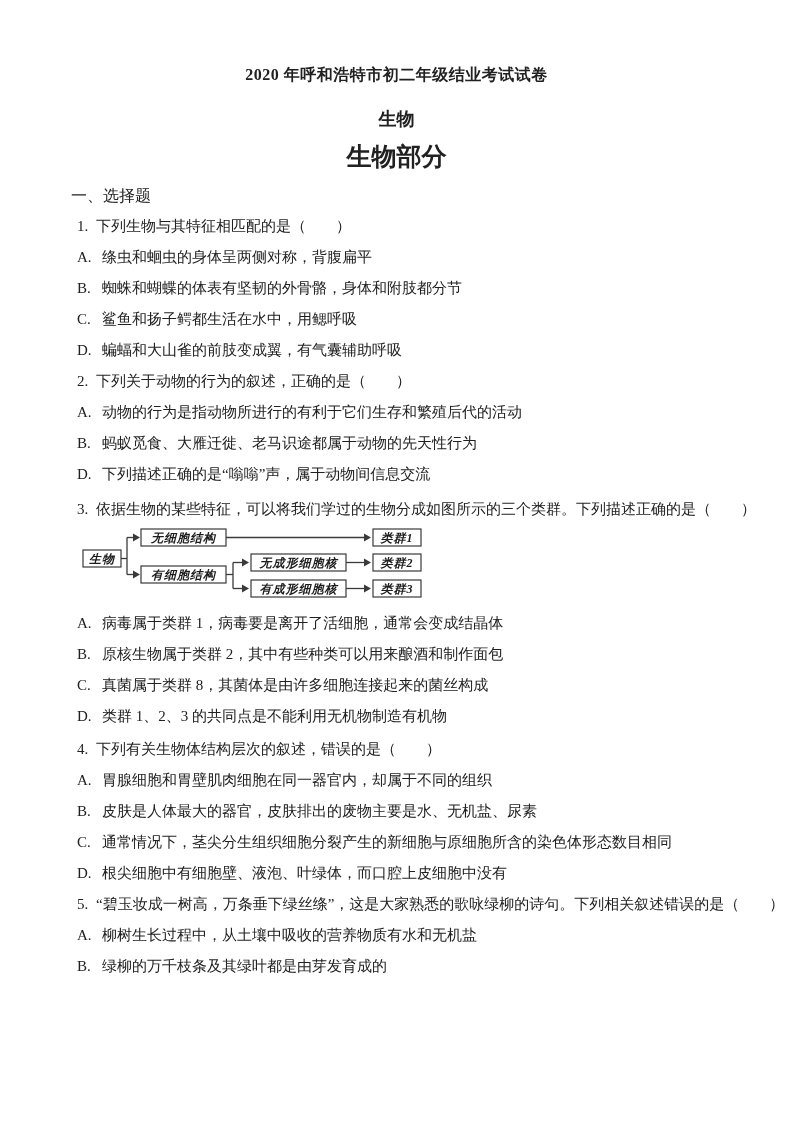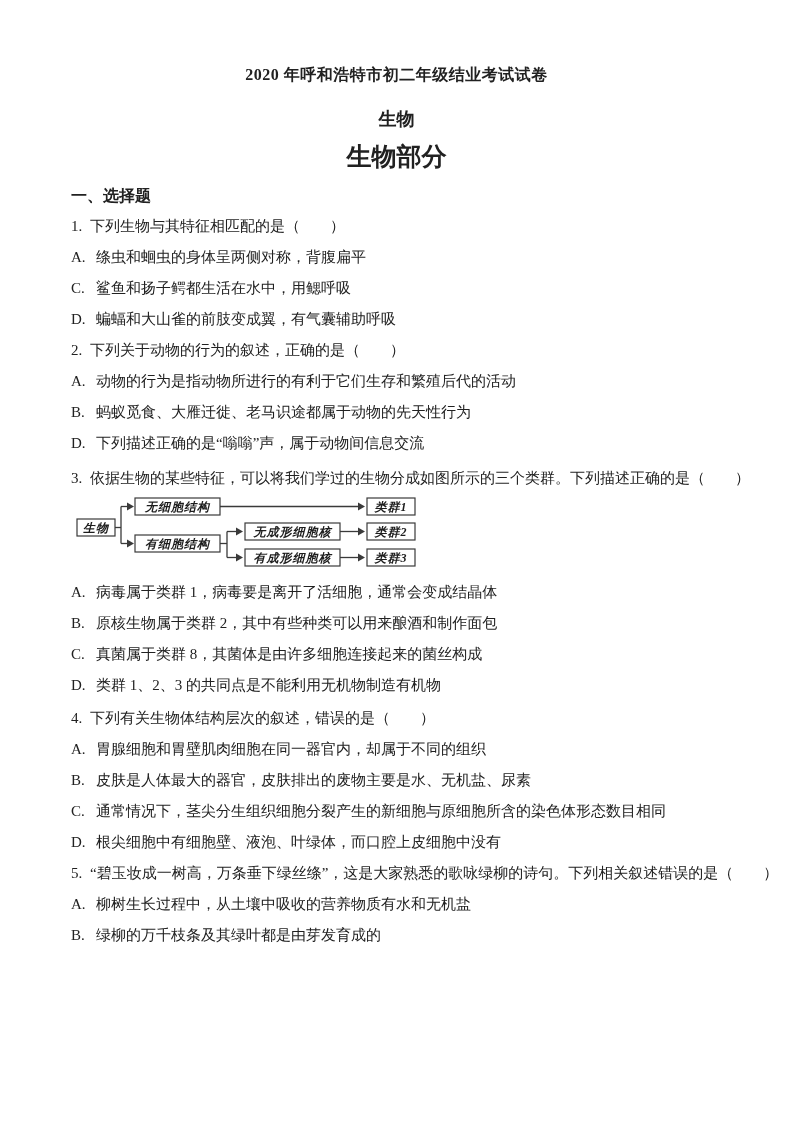--- a/index.html
+++ b/index.html
@@ -5,22 +5,22 @@
   html,body { margin:0; padding:0; }
   body {
     width:793px; height:1122px; background:#ffffff; color:#212121;
     font-family:"Liberation Serif","DejaVu Serif",serif;
     font-size:15px; overflow:hidden;
   }
   .doc-header { text-align:center; padding-top:62px; }
   .title   { font-size:16px; font-weight:bold; line-height:26px; margin:0; letter-spacing:0.5px; }
   .subject { font-size:18px; font-weight:bold; line-height:24px; margin:19px 0 0; }
   .section { font-size:25px; font-weight:bold; line-height:24px; margin:14px 0 0; }
-  .part-heading { font-size:16px; font-weight:bold; line-height:24px; margin:15px 0 0; padding-left:71px; }
-  .content { padding-left:71px; padding-right:20px; }
+  .part-heading { font-size:16px; font-weight:normal; line-height:24px; margin:15px 0 0; padding-left:71px; }
+  .content { padding-left:71px; padding-right:20px;margin-left:6px; }
   .line { height:31px; line-height:31px; white-space:nowrap; }
   .mt4 { margin-top:4px; }
   .mt3 { margin-top:3px; }
   .mt2 { margin-top:2px; }
   .qno    { display:inline-block; min-width:19px; }
   .olabel { display:inline-block; min-width:25px; }
   .diagram-wrap { height:78px; margin:0 0 5px 3px; }
   svg .dbox rect { fill:#ffffff; stroke:#3a3a3a; stroke-width:1.2; }
   svg text {
     font-family:"Liberation Serif","DejaVu Serif",serif;
@@ -44,20 +44,23 @@
   <div class="part-heading">一、选择题</div>
 
   <div class="content">
 
     <div>
       <div class="line mt3">
         <span class="qno">1.</span><span>下列生物与其特征相匹配的是（　　）</span>
       </div>
       <div class="line">
         <span class="olabel">A.</span><span>绦虫和蛔虫的身体呈两侧对称，背腹扁平</span>
+      </div>
+      <div class="line">
+        <span class="olabel">B.</span><span>蜘蛛和蝴蝶的体表有坚韧的外骨骼，身体和附肢都分节</span>
       </div>
       <div class="line">
         <span class="olabel">C.</span><span>鲨鱼和扬子鳄都生活在水中，用鳃呼吸</span>
       </div>
       <div class="line">
         <span class="olabel">D.</span><span>蝙蝠和大山雀的前肢变成翼，有气囊辅助呼吸</span>
       </div>
     </div>
 
     <div>

